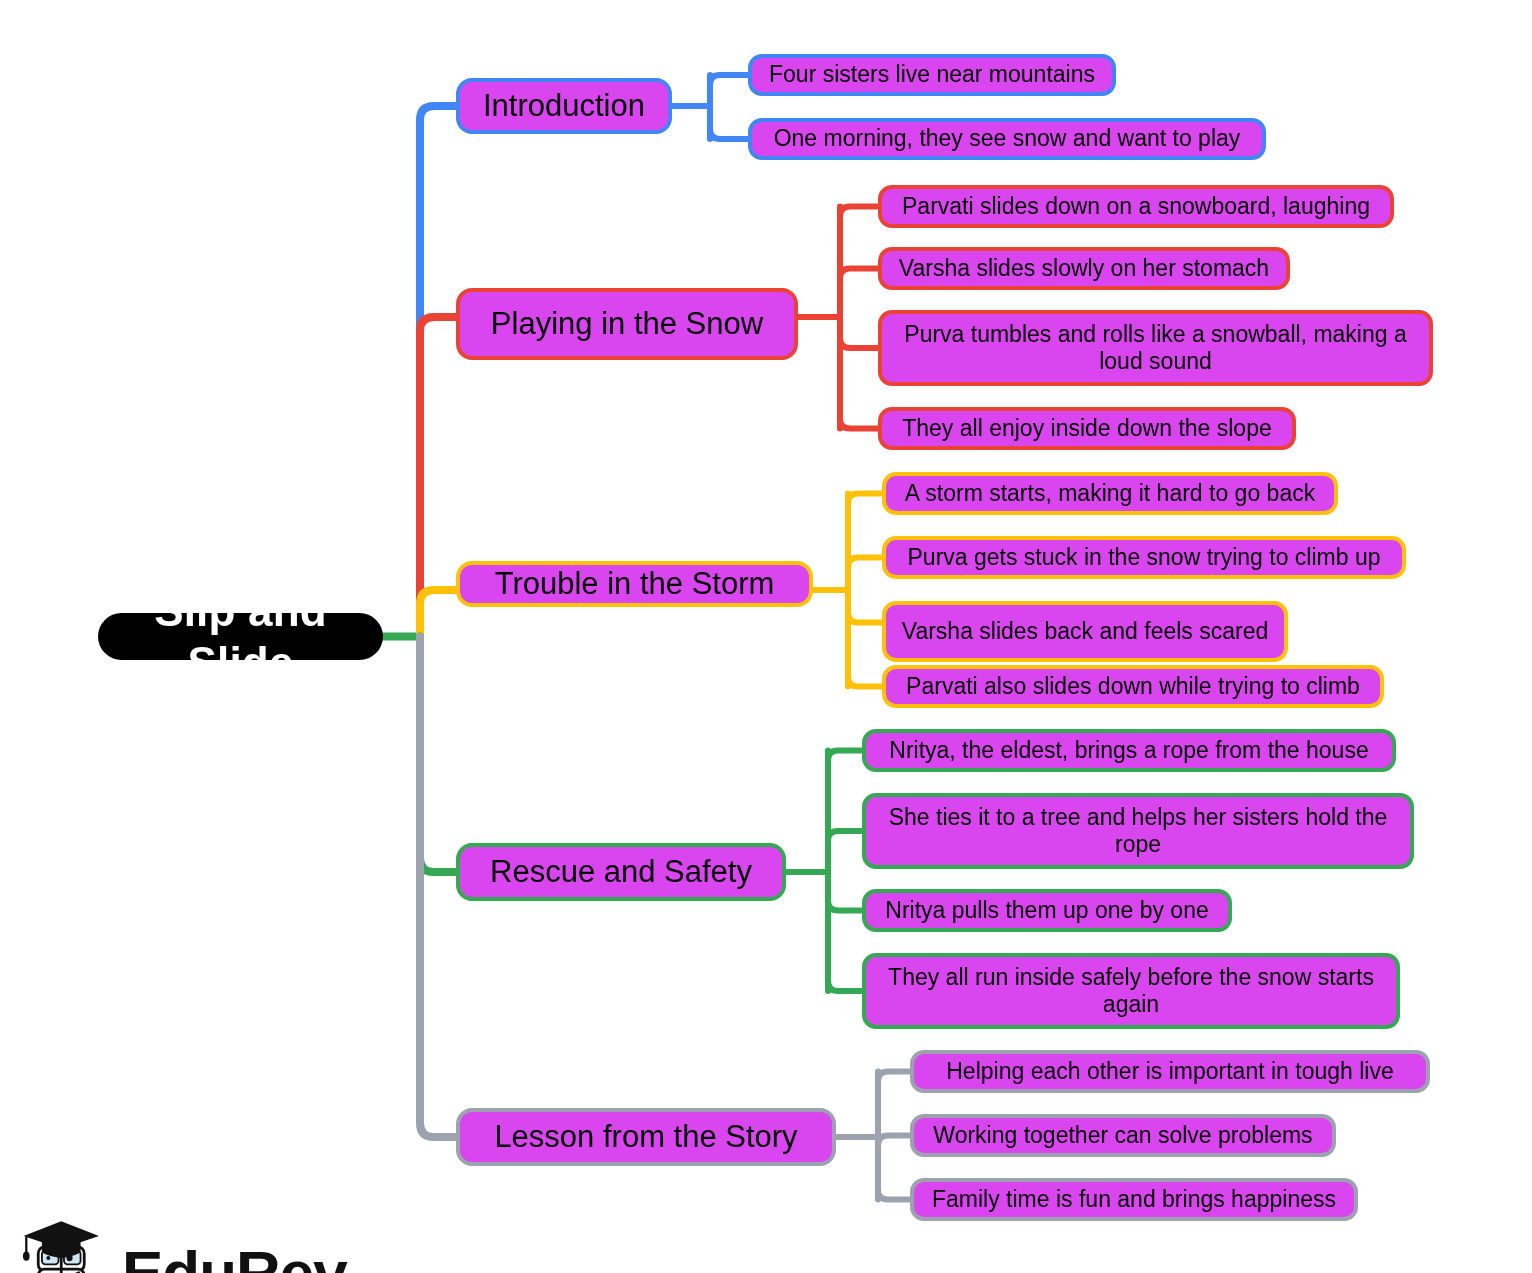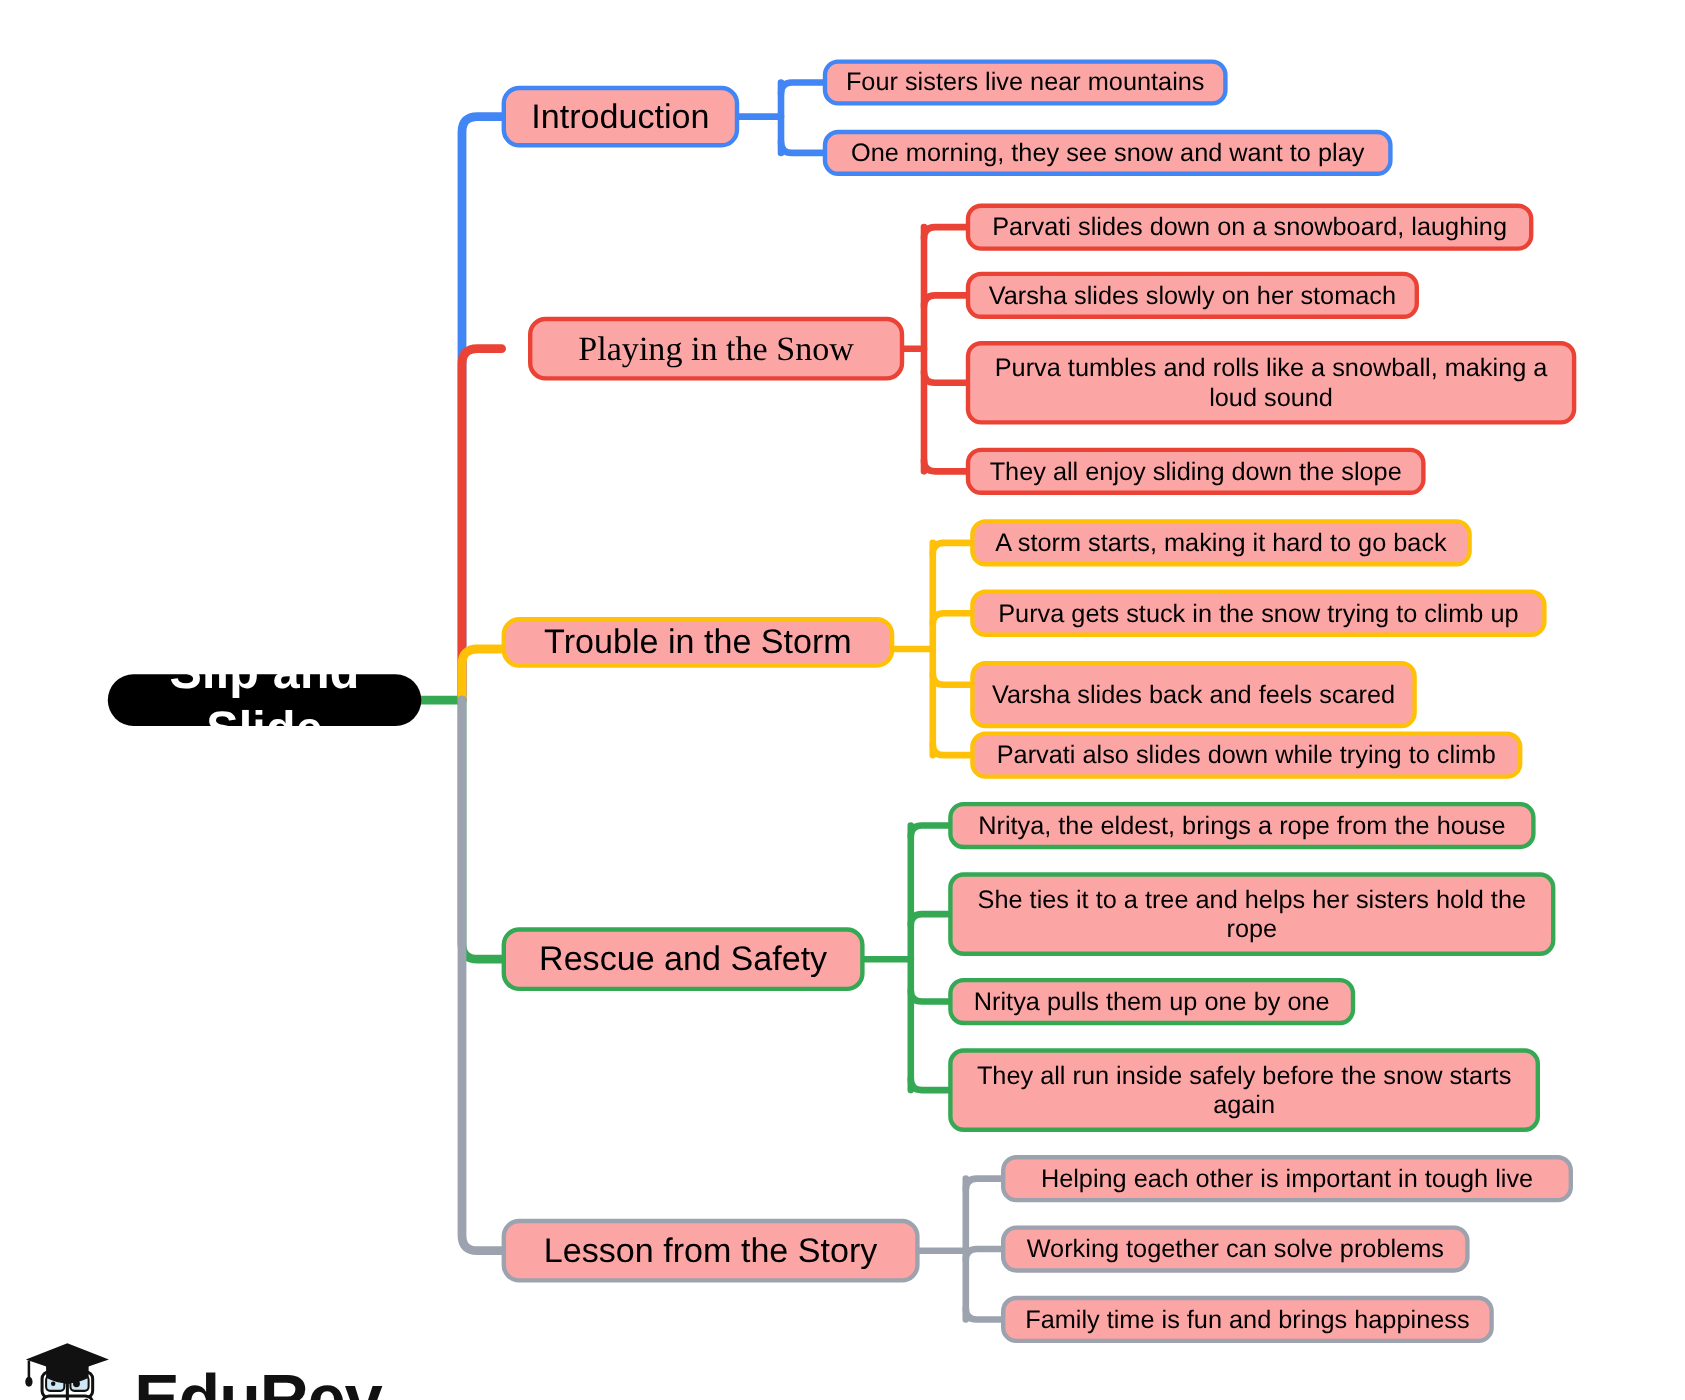--- a/index.html
+++ b/index.html
@@ -18,21 +18,21 @@
   #links {
     position: absolute;
     left: 0; top: 0;
     width: 1532px;
     height: 1273px;
     pointer-events: none;
   }
   .node {
     position: absolute;
     box-sizing: border-box;
-    background: #fca5a5;
+    background: #d946ef;
     display: flex;
     align-items: center;
     justify-content: center;
     text-align: center;
     color: #000000;
     line-height: 1.18;
   }
   .root {
     background: #000000;
     color: #ffffff;
@@ -129,34 +129,34 @@
       </div>
       <div class="node branch" style="left: 456px; top: 78px; width: 216px; height: 56px; border-color: rgb(66, 133, 244);">
         <span>Introduction</span>
       </div>
       <div class="node leaf" style="left: 748px; top: 54px; width: 368px; height: 42px; border-color: rgb(66, 133, 244);">
         <span>Four sisters live near mountains</span>
       </div>
       <div class="node leaf" style="left: 748px; top: 118px; width: 518px; height: 42px; border-color: rgb(66, 133, 244);">
         <span>One morning, they see snow and want to play</span>
       </div>
-      <div class="node branch" style="left: 480px; top: 288px; width: 342px; height: 58px; border-color: rgb(234, 67, 53); font-family: Liberation Serif, serif;">
+      <div class="node branch" style="left: 456px; top: 288px; width: 342px; height: 72px; border-color: rgb(234, 67, 53);">
         <span>Playing in the Snow</span>
       </div>
       <div class="node leaf" style="left: 878px; top: 185px; width: 516px; height: 43px; border-color: rgb(234, 67, 53);">
         <span>Parvati slides down on a snowboard, laughing</span>
       </div>
       <div class="node leaf" style="left: 878px; top: 247px; width: 412px; height: 43px; border-color: rgb(234, 67, 53);">
         <span>Varsha slides slowly on her stomach</span>
       </div>
       <div class="node leaf" style="left: 878px; top: 310px; width: 555px; height: 76px; border-color: rgb(234, 67, 53);">
         <span>Purva tumbles and rolls like a snowball, making a loud sound</span>
       </div>
       <div class="node leaf" style="left: 878px; top: 407px; width: 418px; height: 43px; border-color: rgb(234, 67, 53);">
-        <span>They all enjoy sliding down the slope</span>
+        <span>They all enjoy inside down the slope</span>
       </div>
       <div class="node branch" style="left: 456px; top: 561px; width: 357px; height: 46px; border-color: rgb(255, 193, 7);">
         <span>Trouble in the Storm</span>
       </div>
       <div class="node leaf" style="left: 882px; top: 472px; width: 456px; height: 43px; border-color: rgb(255, 193, 7);">
         <span>A storm starts, making it hard to go back</span>
       </div>
       <div class="node leaf" style="left: 882px; top: 536px; width: 524px; height: 43px; border-color: rgb(255, 193, 7);">
         <span>Purva gets stuck in the snow trying to climb up</span>
       </div>

